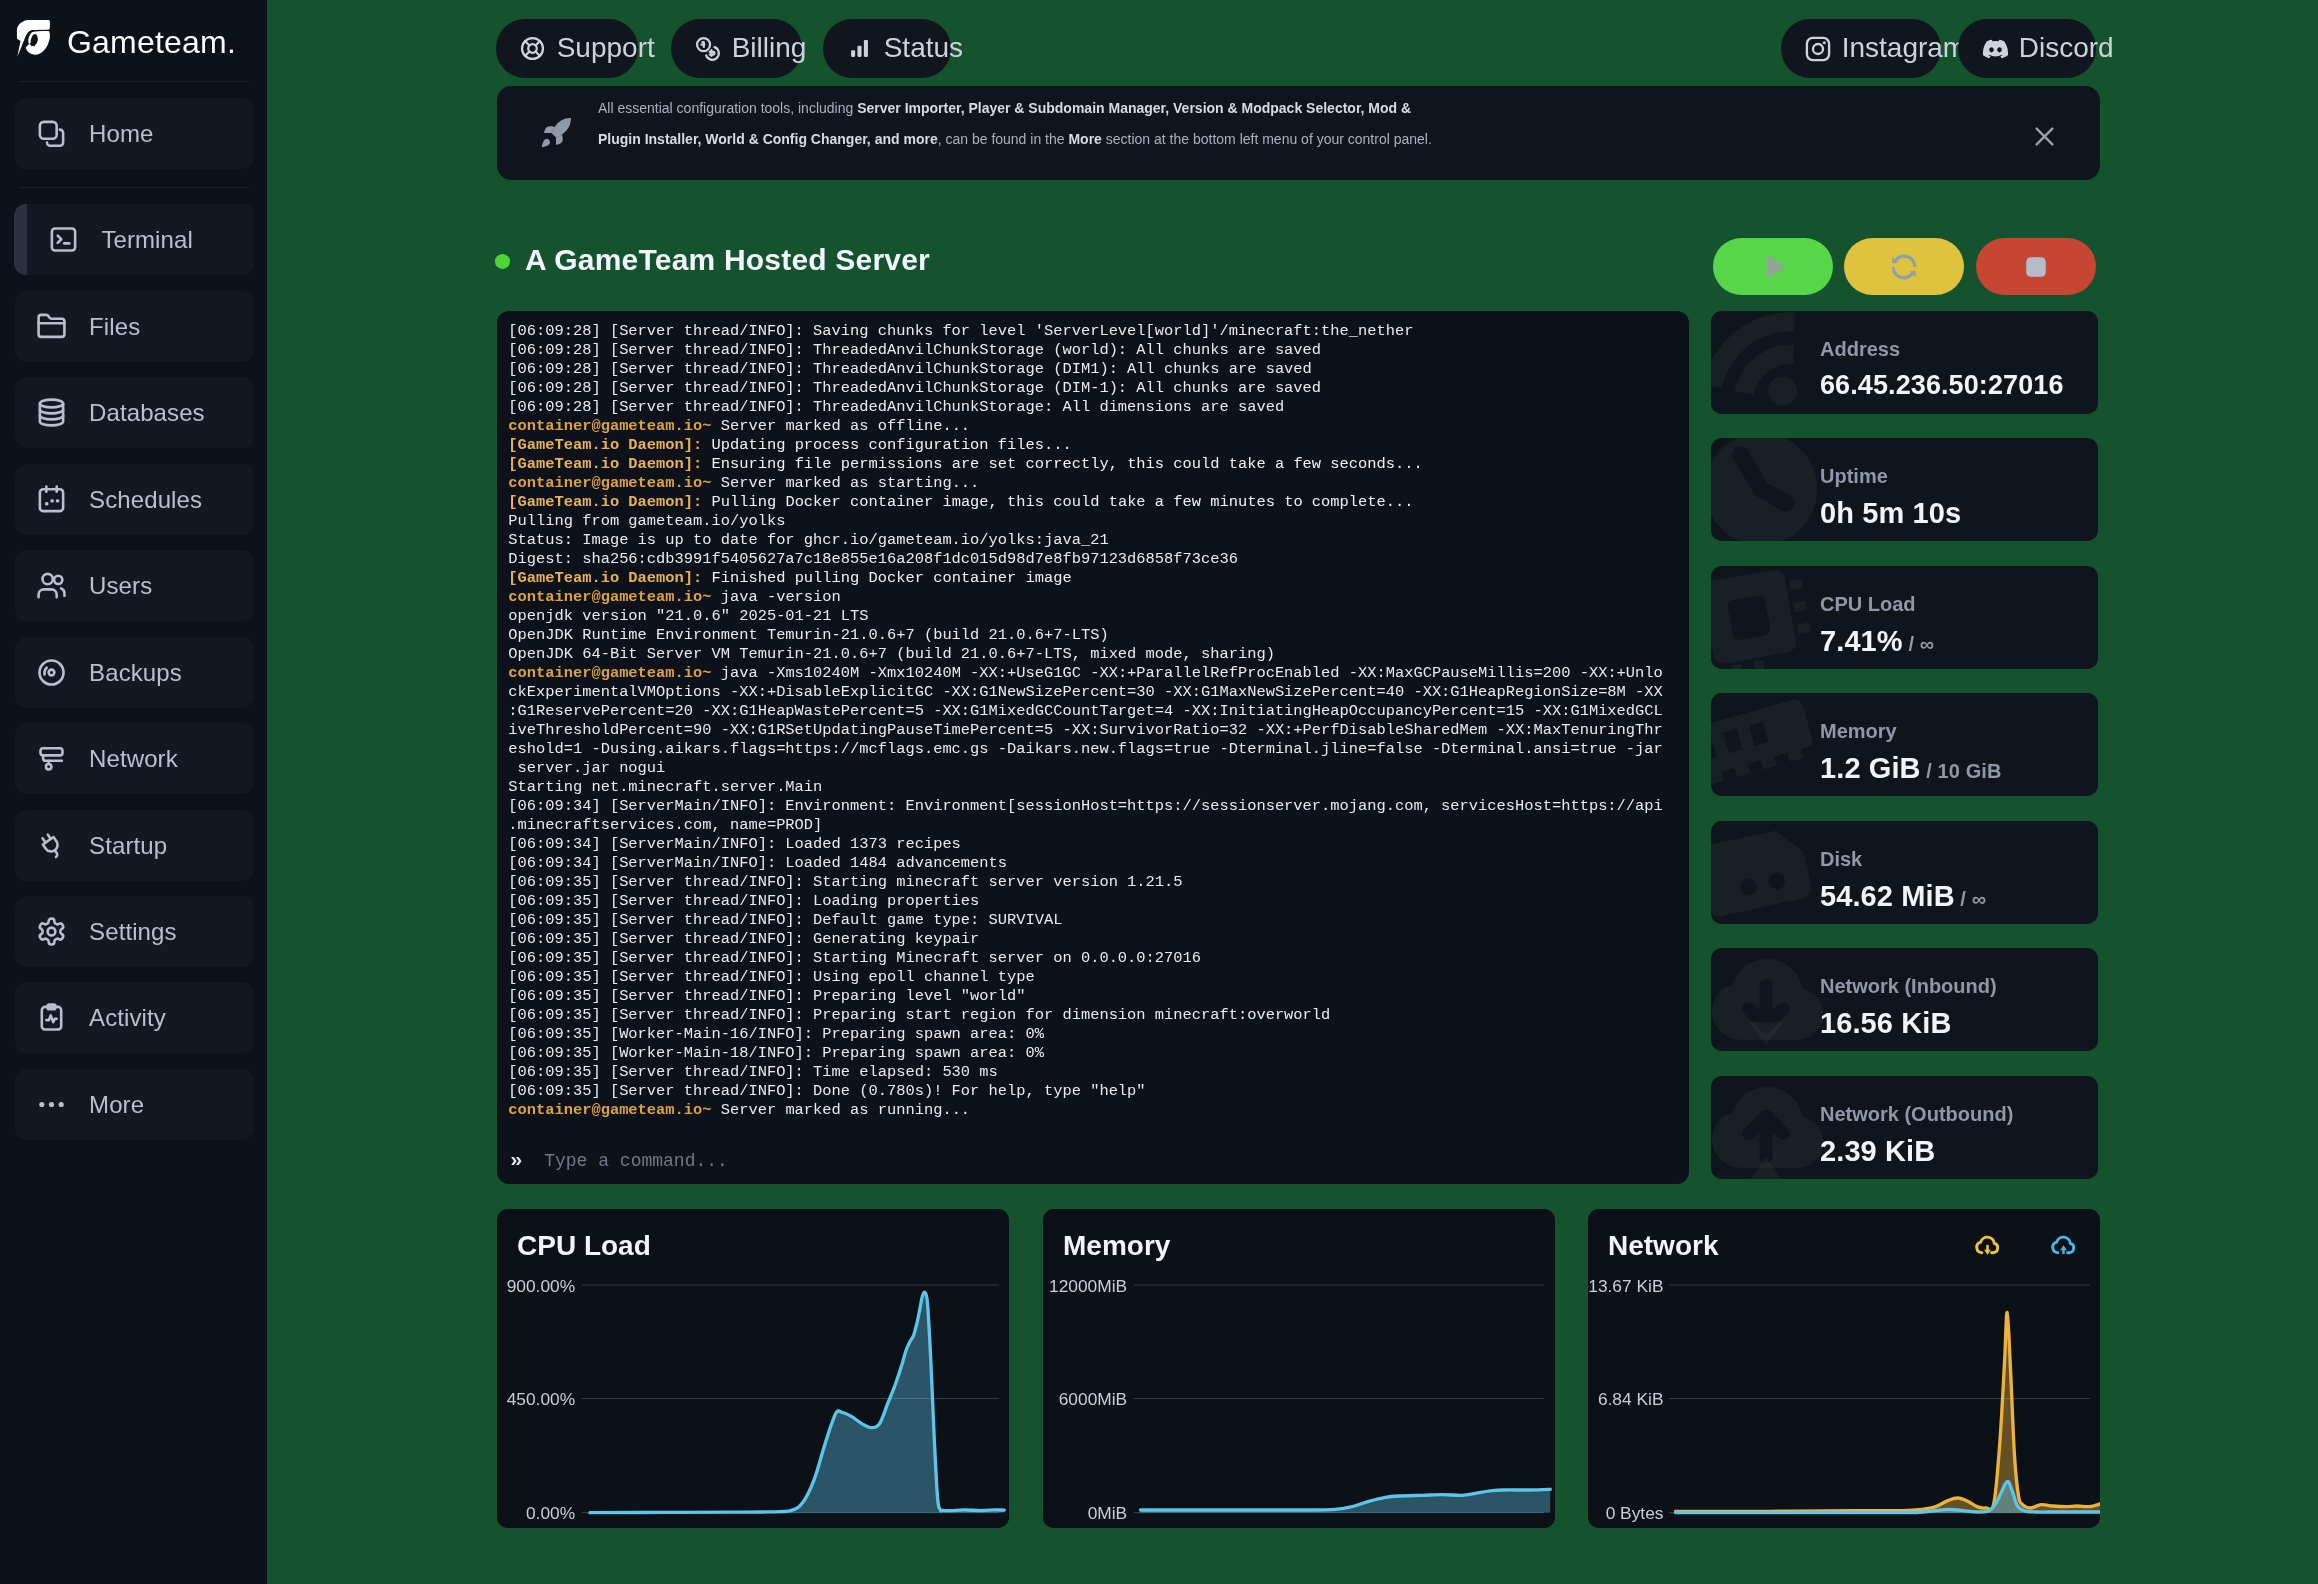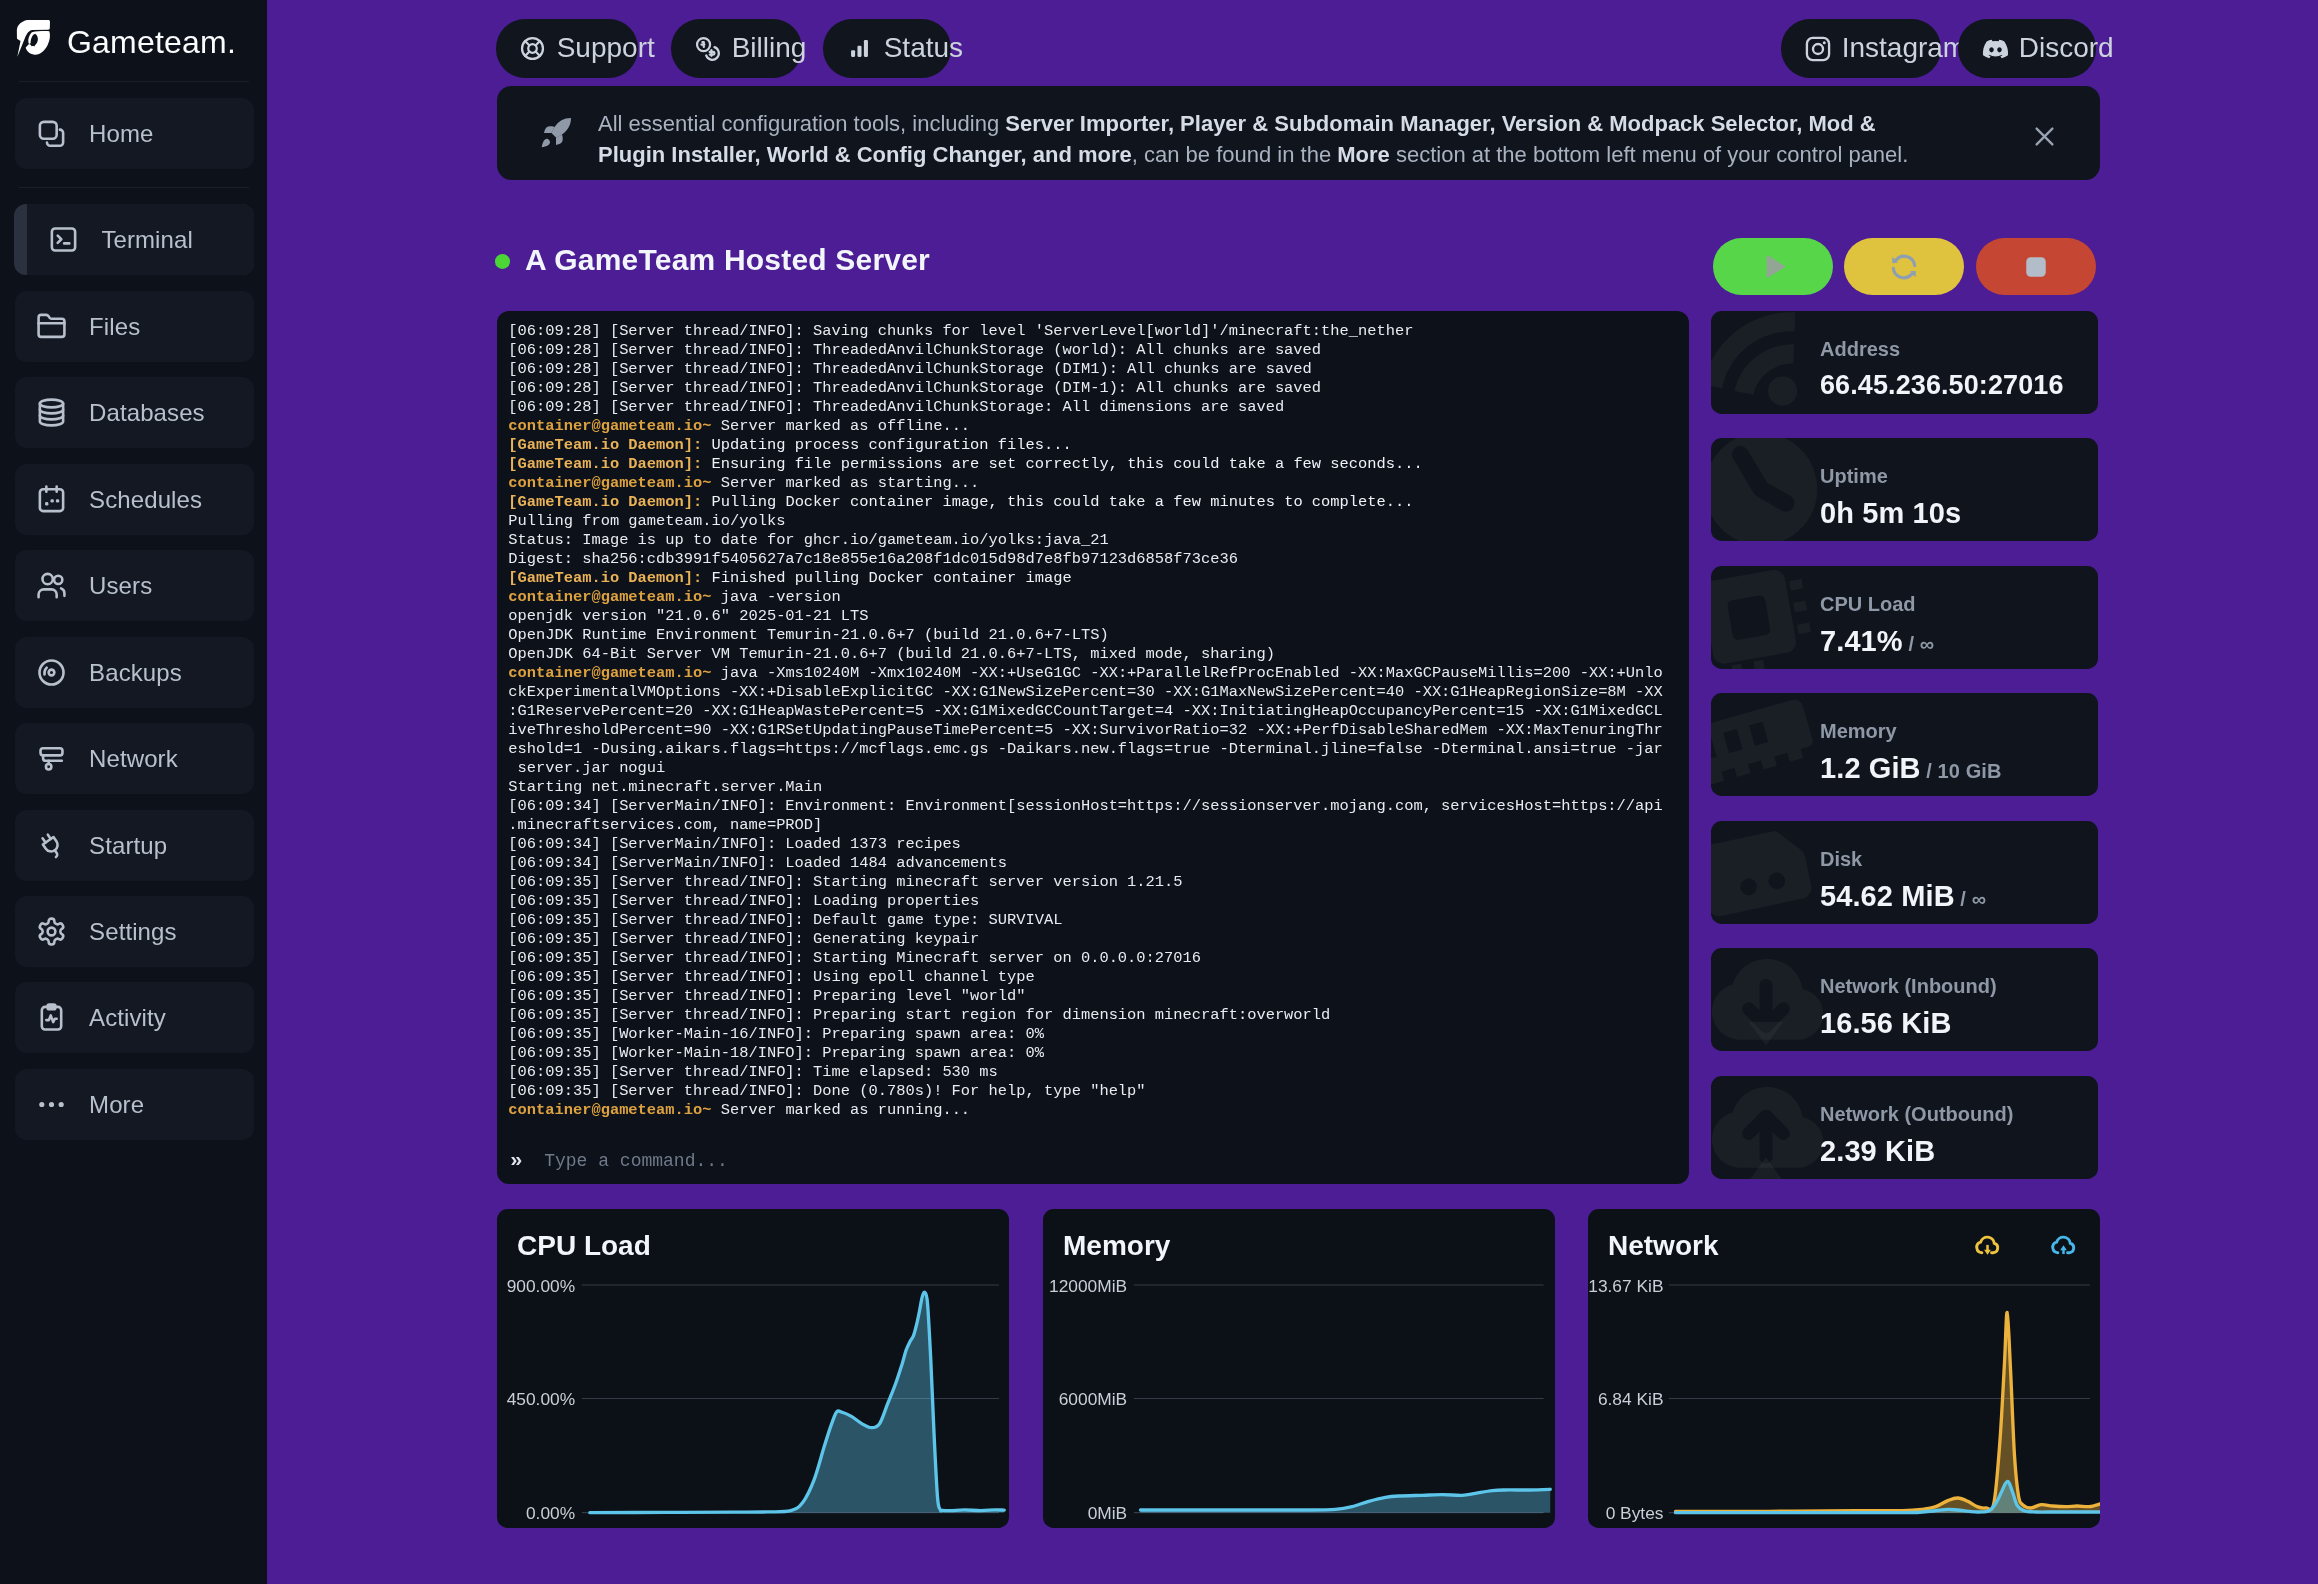--- a/index.html
+++ b/index.html
@@ -1,32 +1,32 @@
 <!DOCTYPE html>
 <html style="font-size:10.7px"><head>
 <meta charset="utf-8">
 <title>GameTeam Panel</title>
 <style>
 *{margin:0;padding:0;box-sizing:border-box}
 html,body{width:2319px;height:1584px;overflow:hidden}
 body{background:#0a0d13;font-family:"Liberation Sans",sans-serif}
-#app{position:relative;width:2319px;height:1584px;background:#4c1d95}
+#app{position:relative;width:2319px;height:1584px;background:#14532d}
 
 #side{position:absolute;left:0;top:0;width:267px;height:1584px;background:#0d1119}
 .scard{position:absolute;left:14.7px;width:239px;height:71px;background:#131823;border-radius:12px;display:flex;align-items:center}
 .scard .ic{margin-left:21.4px;width:31px;height:31px;flex:none}
 .scard .lb{margin-left:22px;font-size:24px;font-weight:500;color:#b7c0cc;letter-spacing:0.1px}
 .sdiv{position:absolute;left:18.7px;width:230px;height:1.3px;background:#1a202b;border-radius:0.7px}
 
 .pill{position:absolute;top:18.7px;height:59px;background:#11151e;border-radius:29px;display:flex;align-items:center;color:#ccd3dd;font-size:28px;font-weight:500}
 .pill .ic{margin-left:23px;width:27px;height:27px;flex:none}
 .pill .tx{margin-left:10.7px;margin-right:24px}
 
 #banner{position:absolute;left:497px;top:86px;width:1603px;height:94px;background:#10141d;border-radius:14.7px}
-#banner .msg{position:absolute;left:101px;top:22px;width:1388px;font-size:22px;line-height:31px;color:#a9b2c0}
+#banner .msg{position:absolute;left:101px;top:7px;width:1388px;font-size:14px;line-height:31px;color:#a9b2c0}
 #banner b{color:#d5dce5;font-weight:700}
 
 #term{position:absolute;left:497px;top:311px;width:1192px;height:873px;background:#0d1119;border-radius:12px;overflow:hidden}
 #log{position:absolute;left:11.3px;top:10.7px;font-family:"Liberation Mono",monospace;font-size:15.4px;line-height:19px;white-space:pre;color:#e8ecf2}
 #log .o{color:#dda23f;font-weight:700}
 #log .d{color:#e9b257;font-weight:700}
 #log .b{font-weight:400;color:#eff3f8}
 #prompt{position:absolute;left:13px;top:838px;font-family:Liberation Mono, monospace;font-size:18px;color:#6e7989}
 #prompt .ch{color:#dfe5ec;font-size:21px;font-weight:700}
 

